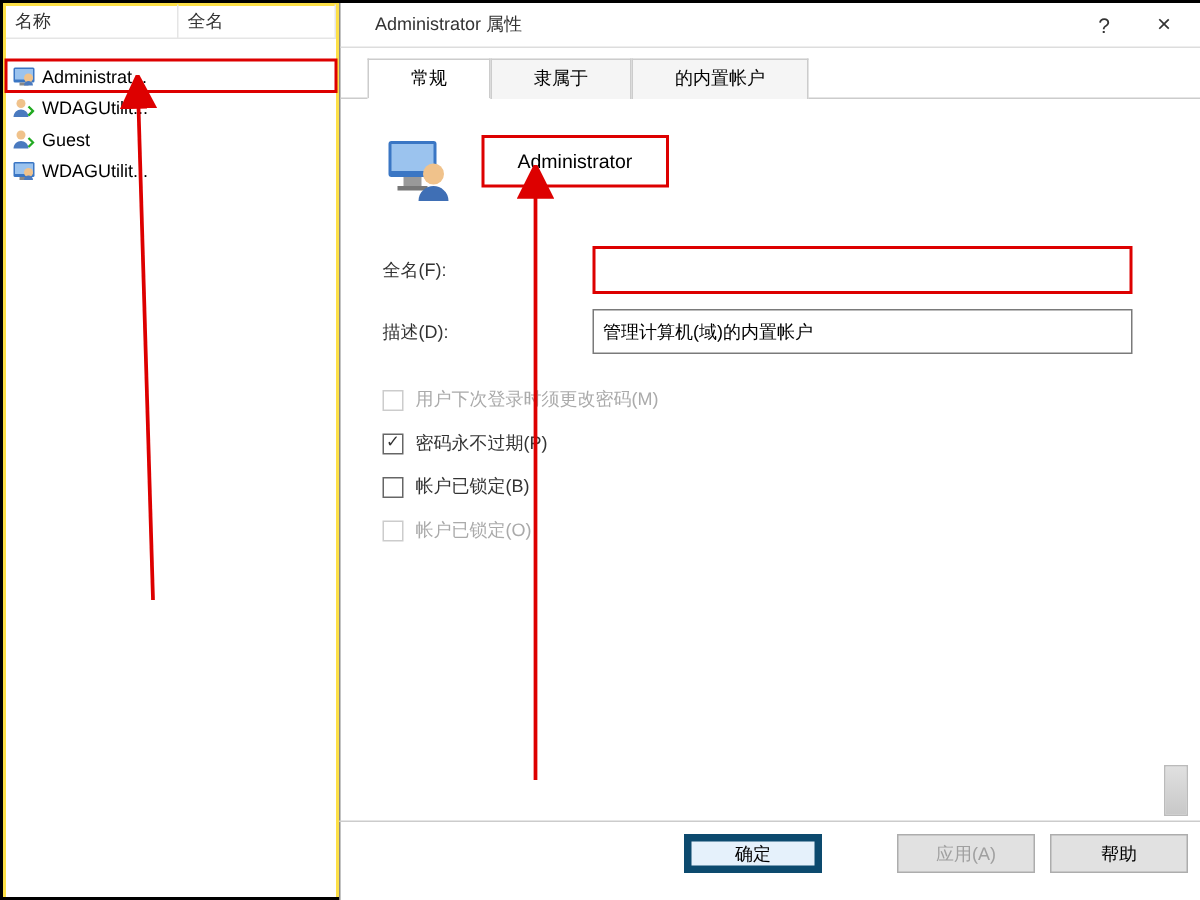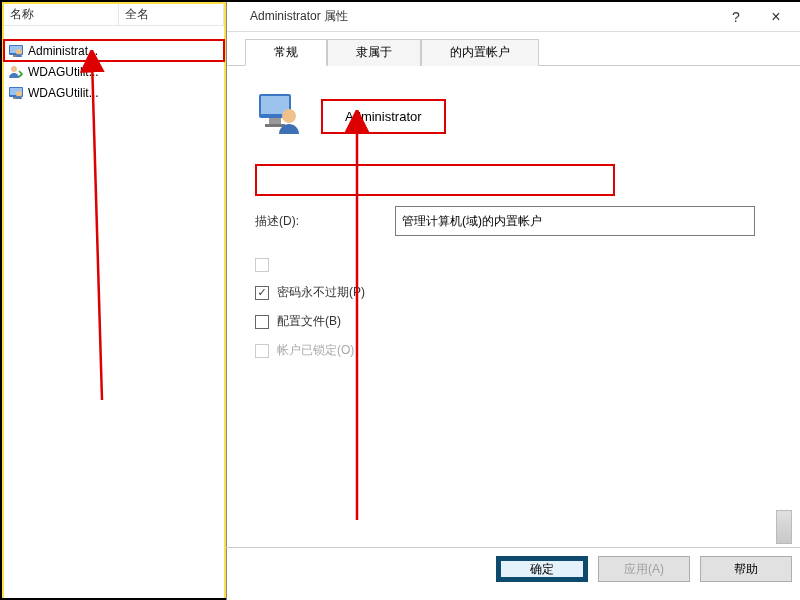--- a/index.html
+++ b/index.html
@@ -109,21 +109,21 @@
     .tab.active {
       background: #fff;
       border-bottom: 1px solid #fff;
     }
     .dialog-body {
       padding: 18px 24px 10px 28px;
       position: relative;
     }
     .user-header {
       display: flex;
-      align-items: flex-end;
+      align-items: flex-start;
       gap: 20px;
       padding: 6px 0 20px 2px;
     }
     .big-user-icon { width: 44px; height: 44px; }
     .big-user-icon svg { width: 44px; height: 44px; }
     .user-name-box {
       border: 2px solid #d00;
       padding: 8px 22px;
       font-size: 13px;
     }
@@ -190,20 +190,21 @@
       font-size: 12px;
       font-family: inherit;
       cursor: pointer;
     }
     .btn.default {
       border: 5px solid #0c4a6e;
       background: #e5f1fb;
     }
     .btn.disabled {
       color: #a0a0a0;
+      margin-left: 40px;
     }
     
     .scroll-deco {
       position: absolute;
       right: 6px;
       bottom: 54px;
       width: 16px;
       height: 34px;
       background: linear-gradient(#e0e0e0,#c8c8c8);
       border: 1px solid #bbb;
@@ -240,20 +241,30 @@
       <div class="list-row">
         <span class="user-icon">
           <svg viewBox="0 0 16 16">
               <circle cx="6" cy="5" r="3" fill="#f0c28b"></circle>
               <path d="M1 14c0-3 2.5-5 5-5s5 2 5 5z" fill="#4a7abf"></path>
               <path d="M11 7l3 3-3 3" stroke="#2a2" stroke-width="1.5" fill="none"></path>
               <path d="M14 10l-3 3" stroke="#2a2" stroke-width="1.5"></path>
             </svg>
         </span>
         <span>WDAGUtilit...</span>
+      </div>
+      <div class="list-row">
+        <span class="user-icon">
+          <svg viewBox="0 0 16 16">
+              <circle cx="6" cy="5" r="3" fill="#f0c28b"></circle>
+              <path d="M1 14c0-3 2.5-5 5-5s5 2 5 5z" fill="#4a7abf"></path>
+              <path d="M11 7l3 3-3 3" stroke="#2a2" stroke-width="1.5" fill="none"></path>
+            </svg>
+        </span>
+        <span>Guest</span>
       </div>
       <div class="list-row">
         <span class="user-icon">
           <svg viewBox="0 0 16 16">
               <rect x="1" y="2" width="14" height="10" fill="#3a76c4" rx="1"></rect>
               <rect x="2" y="3" width="12" height="7" fill="#9bc3ee"></rect>
               <rect x="5" y="12" width="6" height="2" fill="#888"></rect>
               <circle cx="11" cy="9" r="3" fill="#f0c28b"></circle>
               <path d="M8 14c0-2 1.5-3 3-3s3 1 3 3z" fill="#4a7abf"></path>
             </svg>
@@ -289,38 +300,40 @@
               <rect x="12" y="28" width="12" height="6" fill="#999"></rect>
               <rect x="8" y="34" width="20" height="3" fill="#777"></rect>
               <circle cx="32" cy="26" r="7" fill="#f0c28b"></circle>
               <path d="M22 44c0-6 5-10 10-10s10 4 10 10z" fill="#3f6fb5"></path>
             </svg>
         </span>
         <span class="user-name-box">Administrator</span>
       </div>
 
       <div class="form-row">
+        <span class="form-label">全名(F):</span>
         <input class="form-input focus" value="" style="">
       </div>
       <div class="form-row">
         <span class="form-label">描述(D):</span>
         <input class="form-input" value="管理计算机(域)的内置帐户" style="">
       </div>
 
       <div class="checks">
         <div class="check-row disabled">
           <span class="chk"></span>
+          <span>用户下次登录时须更改密码(M)</span>
         </div>
         <div class="check-row">
           <span class="chk">✓</span>
           <span>密码永不过期(P)</span>
         </div>
         <div class="check-row">
           <span class="chk"></span>
-          <span>配置文件(B)</span>
+          <span>帐户已锁定(B)</span>
         </div>
         <div class="check-row disabled">
           <span class="chk"></span>
           <span>帐户已锁定(O)</span>
         </div>
       </div>
     </div>
   </div>
 
   <div class="button-bar">

